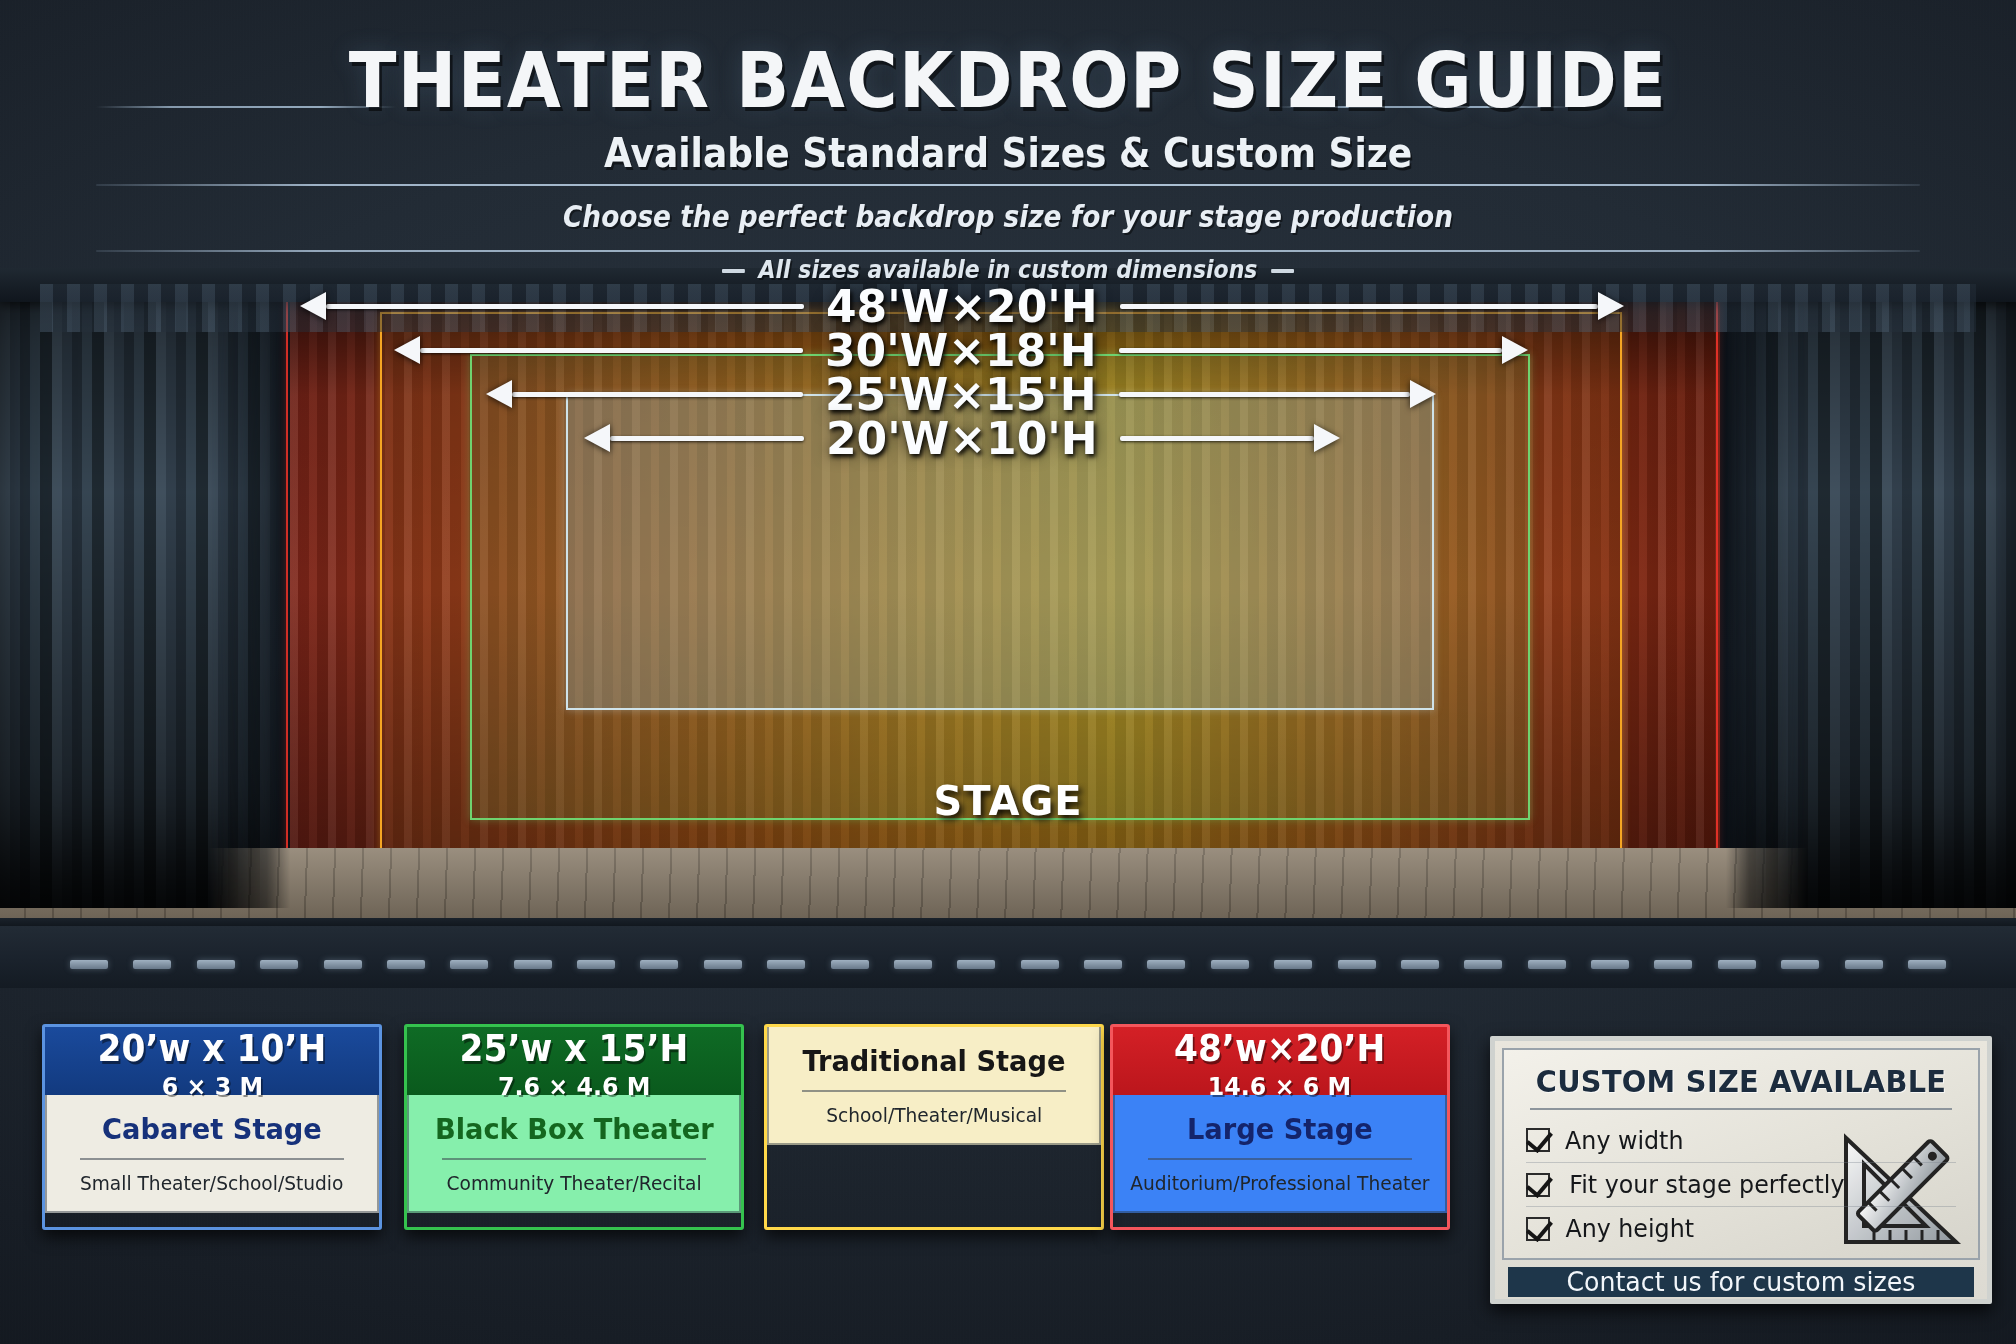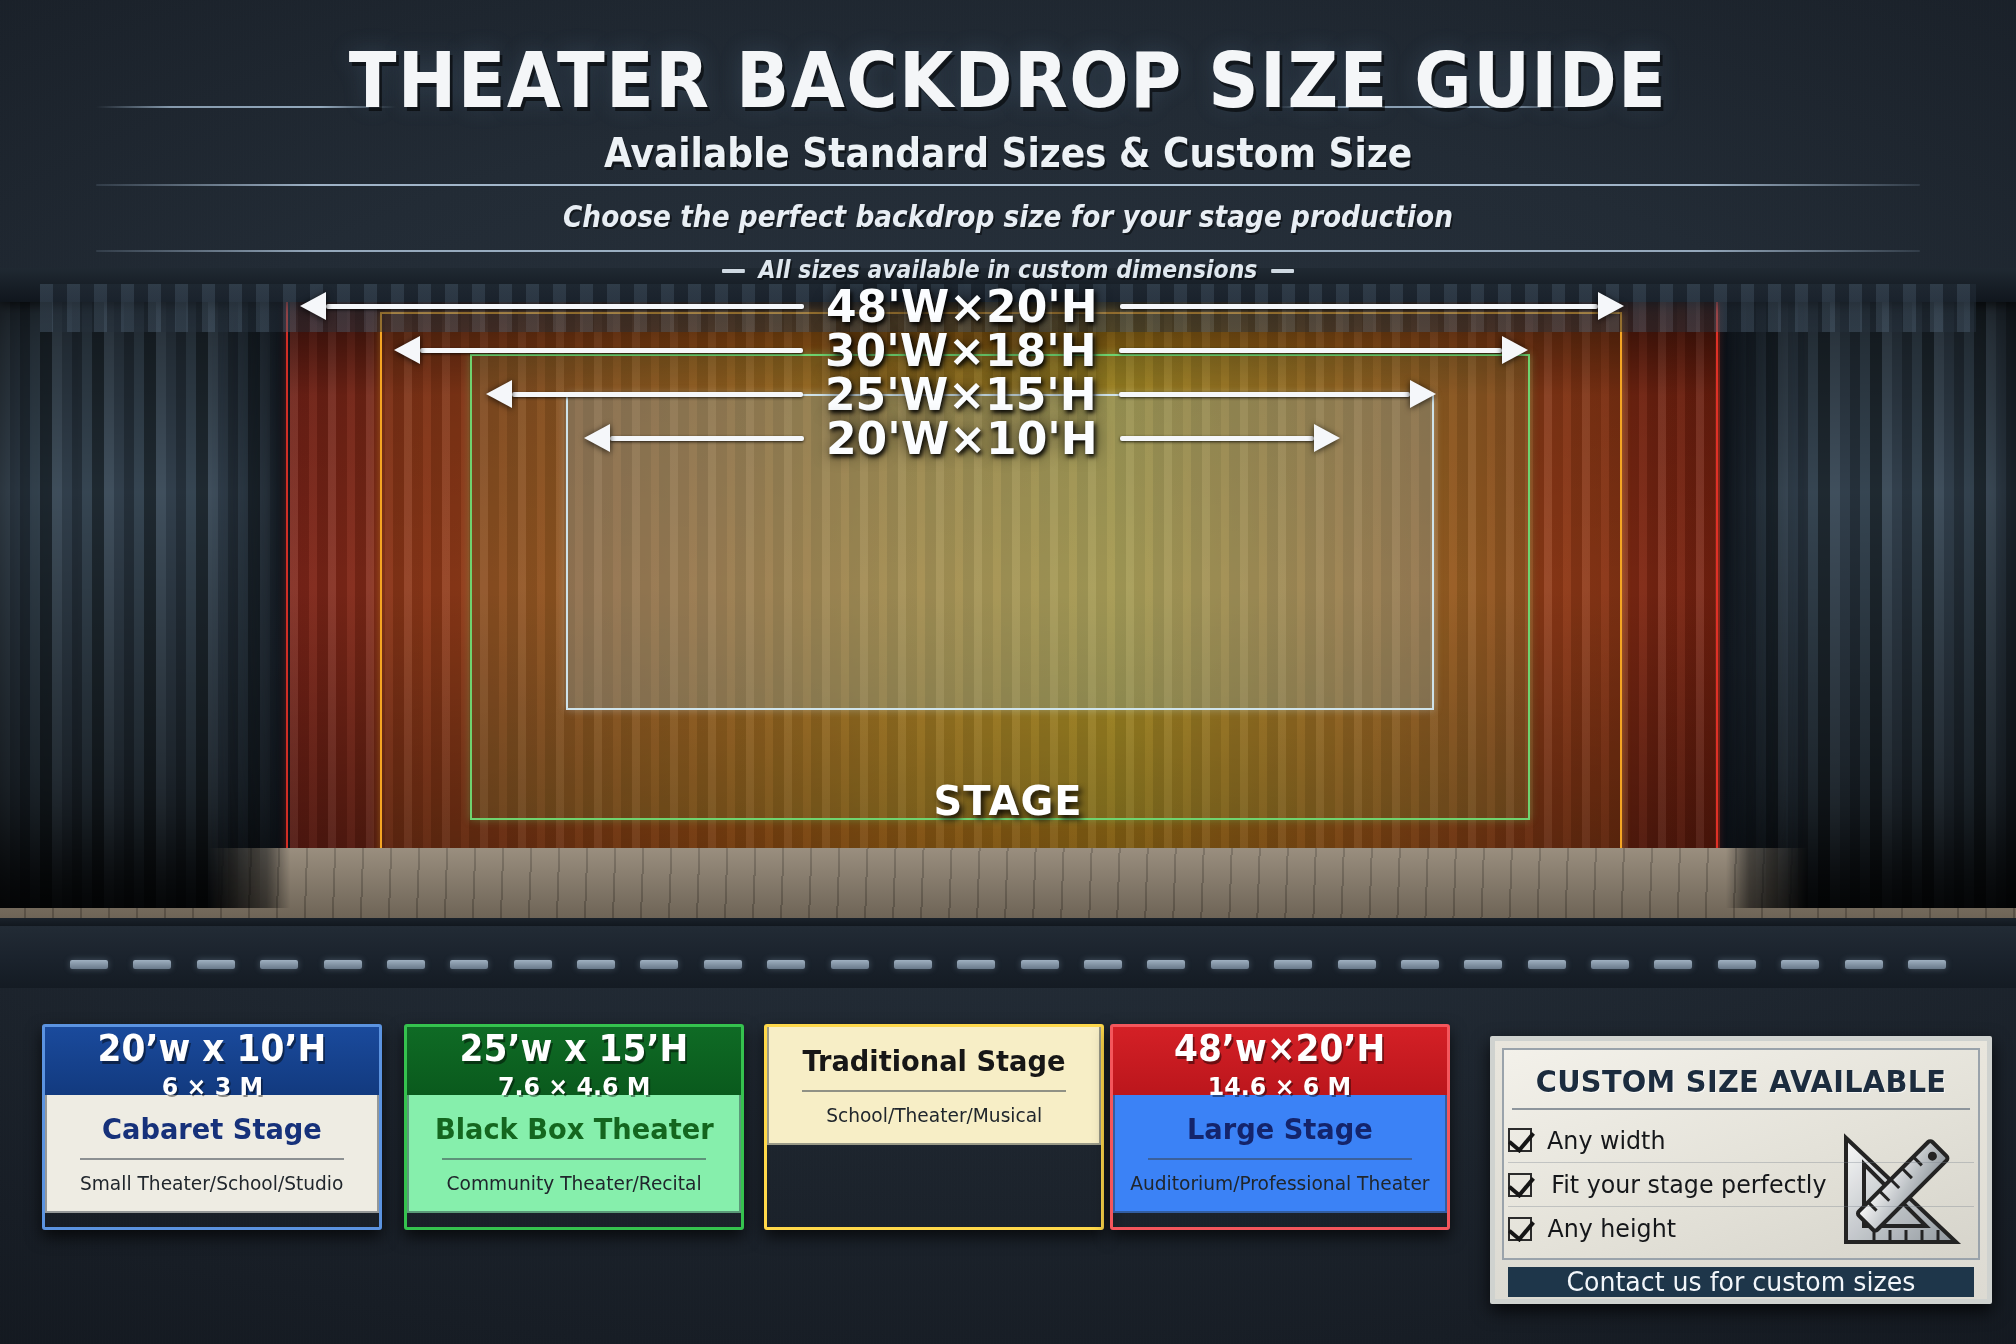--- a/index.html
+++ b/index.html
@@ -256,21 +256,21 @@
     position:absolute; left:1490px; top:1036px; width:502px; height:268px; z-index:25;
     background:linear-gradient(180deg,#e9e6dd 0%, #dcdad2 100%);
     border:5px solid #cfd2cf;
     box-shadow:0 7px 18px rgba(0,0,0,.75);
     border-radius:2px;
     display:flex; flex-direction:column;
   }
   .cp-inner {
     flex:1; margin:7px; border:2px solid #9aa3ab;
     background:linear-gradient(160deg,#f3f1ea 0%, #e4e2d9 55%, #d6d4cb 100%);
-    position:relative; padding:14px 4px 8px;
+    position:relative; padding:14px 22px 8px;
   }
   .cp-title {
     font-size:30px; font-weight:bold; color:#1c2c3e;
     font-family:"DejaVu Sans", sans-serif; text-align:center;
     letter-spacing:.3px; transform:scaleX(.96);
     text-shadow:1px 1px 0 rgba(255,255,255,.7);
   }
   .cp-title-rule { height:2px; background:#8d959c; margin:9px 4px 8px; }
   .cp-list { position:relative; z-index:3; }
   .cp-item { display:flex; align-items:center; gap:12px; height:44px; }

